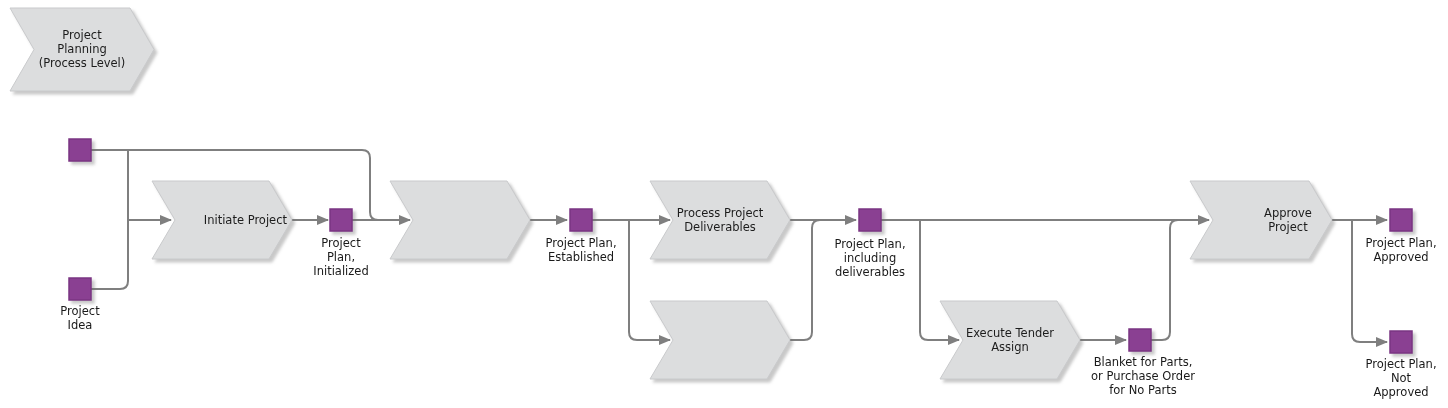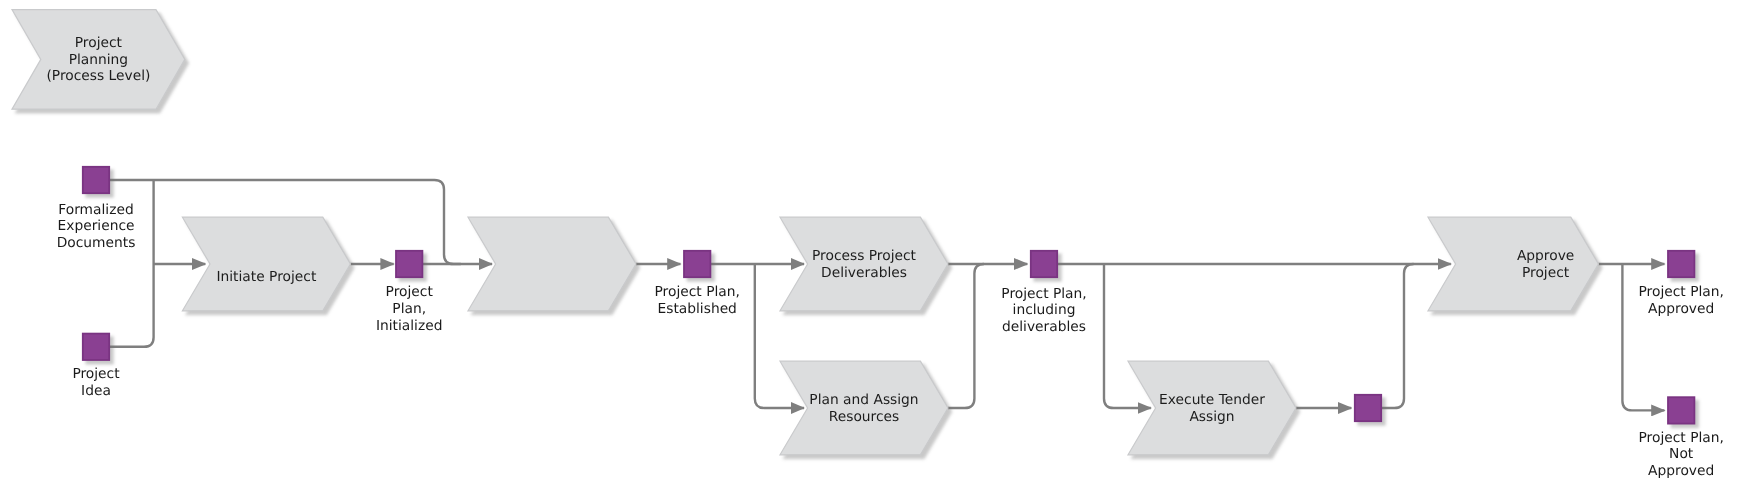--- a/index.html
+++ b/index.html
@@ -79,42 +79,40 @@
       <rect class="data-node" x="859" y="209" width="22" height="22" fill="#8a4092"></rect>
       <rect class="data-node" x="1129" y="329" width="22" height="22" fill="#8a4092"></rect>
       <rect class="data-node" x="1390" y="209" width="22" height="22" fill="#8a4092"></rect>
       <rect class="data-node" x="1390" y="331" width="22" height="22" fill="#8a4092"></rect>
     </g>
   </svg>
 
   <div class="lbl proc-lbl" style="left:12px;top:28px;width:140px;">Project
 Planning
 (Process Level)</div>
-  <div class="lbl proc-lbl" style="left:157px;top:223px;width:130px;">Initiate Project</div>
+  <div class="lbl proc-lbl" style="left:157px;top:213px;width:130px;text-align:right;">Initiate Project</div>
   <div class="lbl proc-lbl" style="left:650px;top:206px;width:140px;">Process Project
 Deliverables</div>
-  <div class="lbl proc-lbl" style="left:650px;top:326px;width:140px;">Plan and Assign
-Resources</div>
   <div class="lbl proc-lbl" style="left:940px;top:326px;width:140px;">Execute Tender
 Assign</div>
   <div class="lbl proc-lbl" style="left:1218px;top:206px;width:140px;">Approve
 Project</div>
 
-  <div class="lbl" style="left:20px;top:167px;width:120px;">Formalized
-Experience
-Documents</div>
   <div class="lbl" style="left:20px;top:304px;width:120px;">Project
 Idea</div>
   <div class="lbl" style="left:281px;top:236px;width:120px;">Project
 Plan,
 Initialized</div>
   <div class="lbl" style="left:511px;top:236px;width:140px;">Project Plan,
 Established</div>
   <div class="lbl" style="left:800px;top:237px;width:140px;">Project Plan,
 including
 deliverables</div>
+  <div class="lbl" style="left:1058px;top:355px;width:170px;">Blanket for Parts,
+or Purchase Order
+for No Parts</div>
   <div class="lbl" style="left:1331px;top:236px;width:140px;">Project Plan,
 Approved</div>
   <div class="lbl" style="left:1331px;top:357px;width:140px;">Project Plan,
 Not
 Approved</div>
 
 </div>
 
 </body></html>

